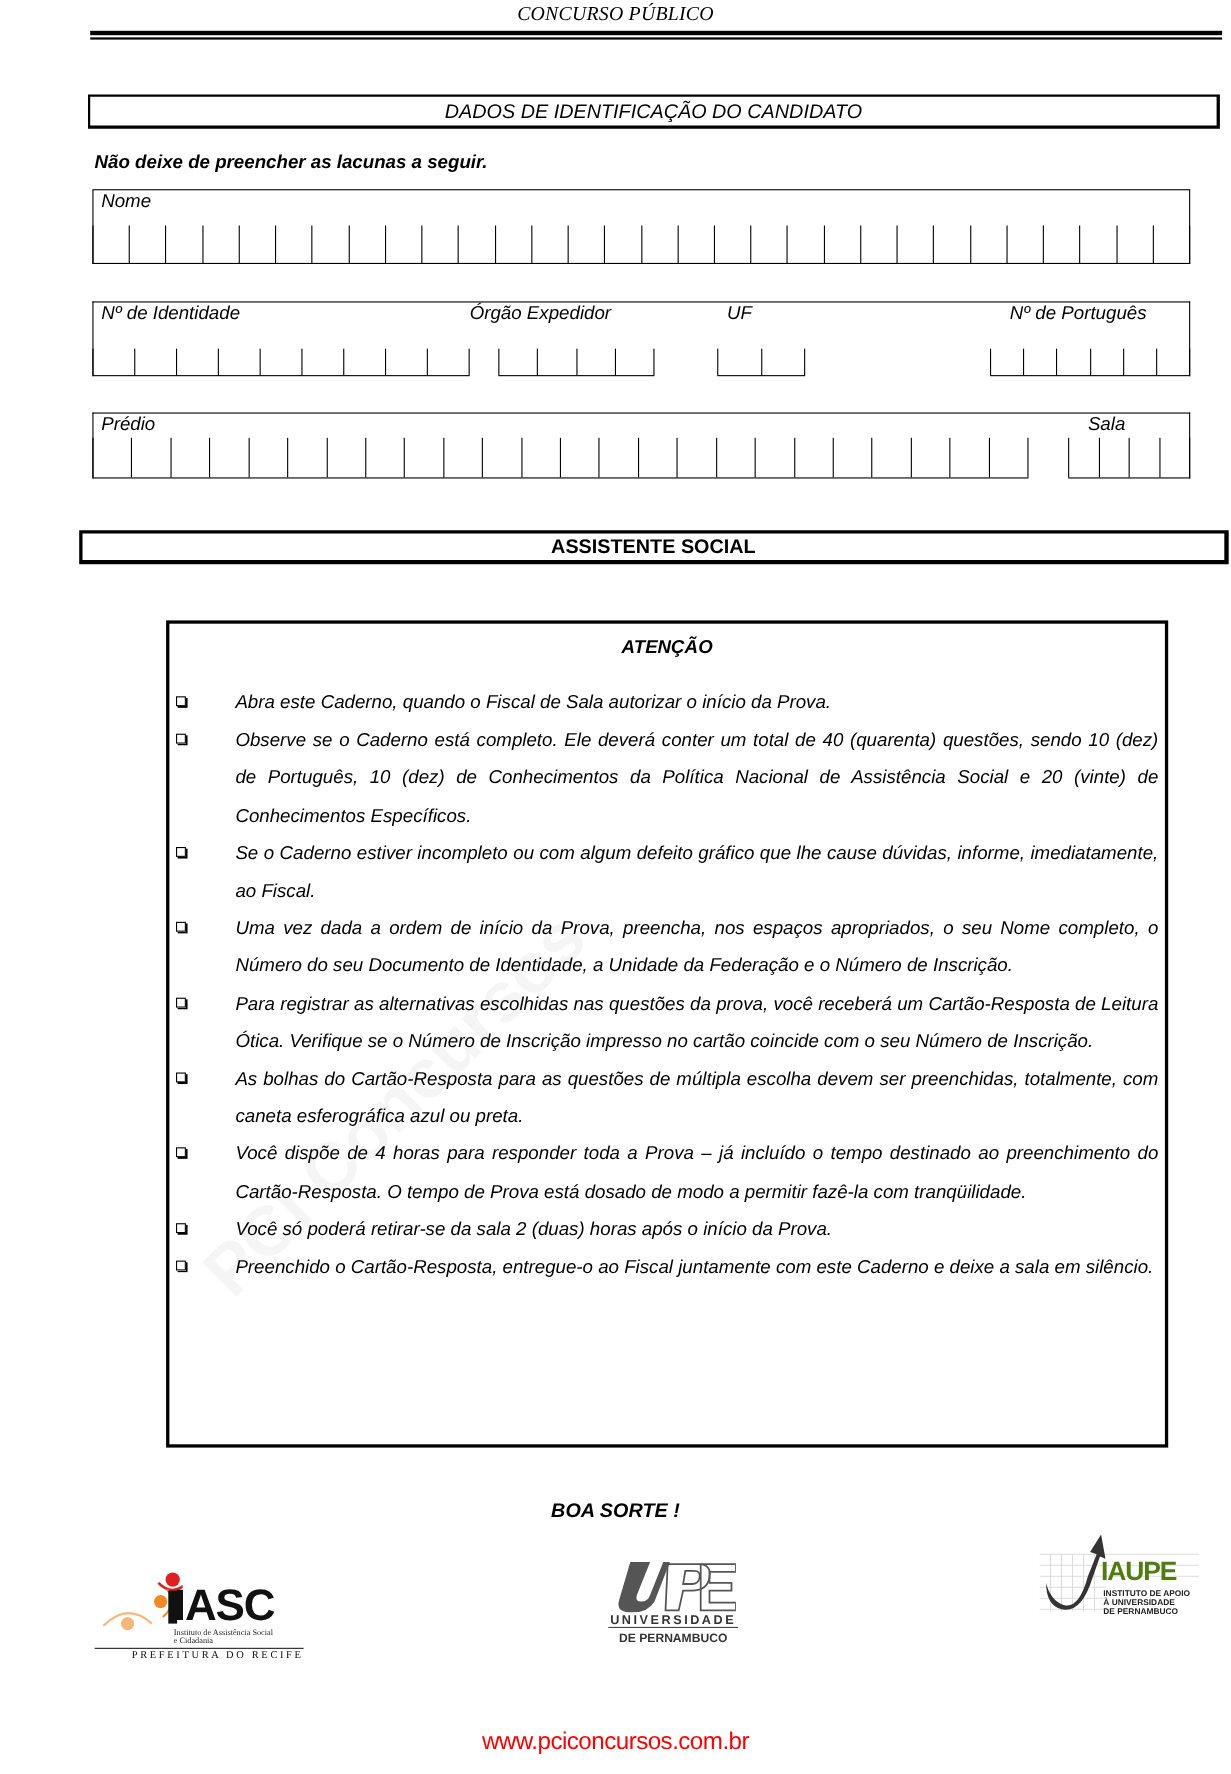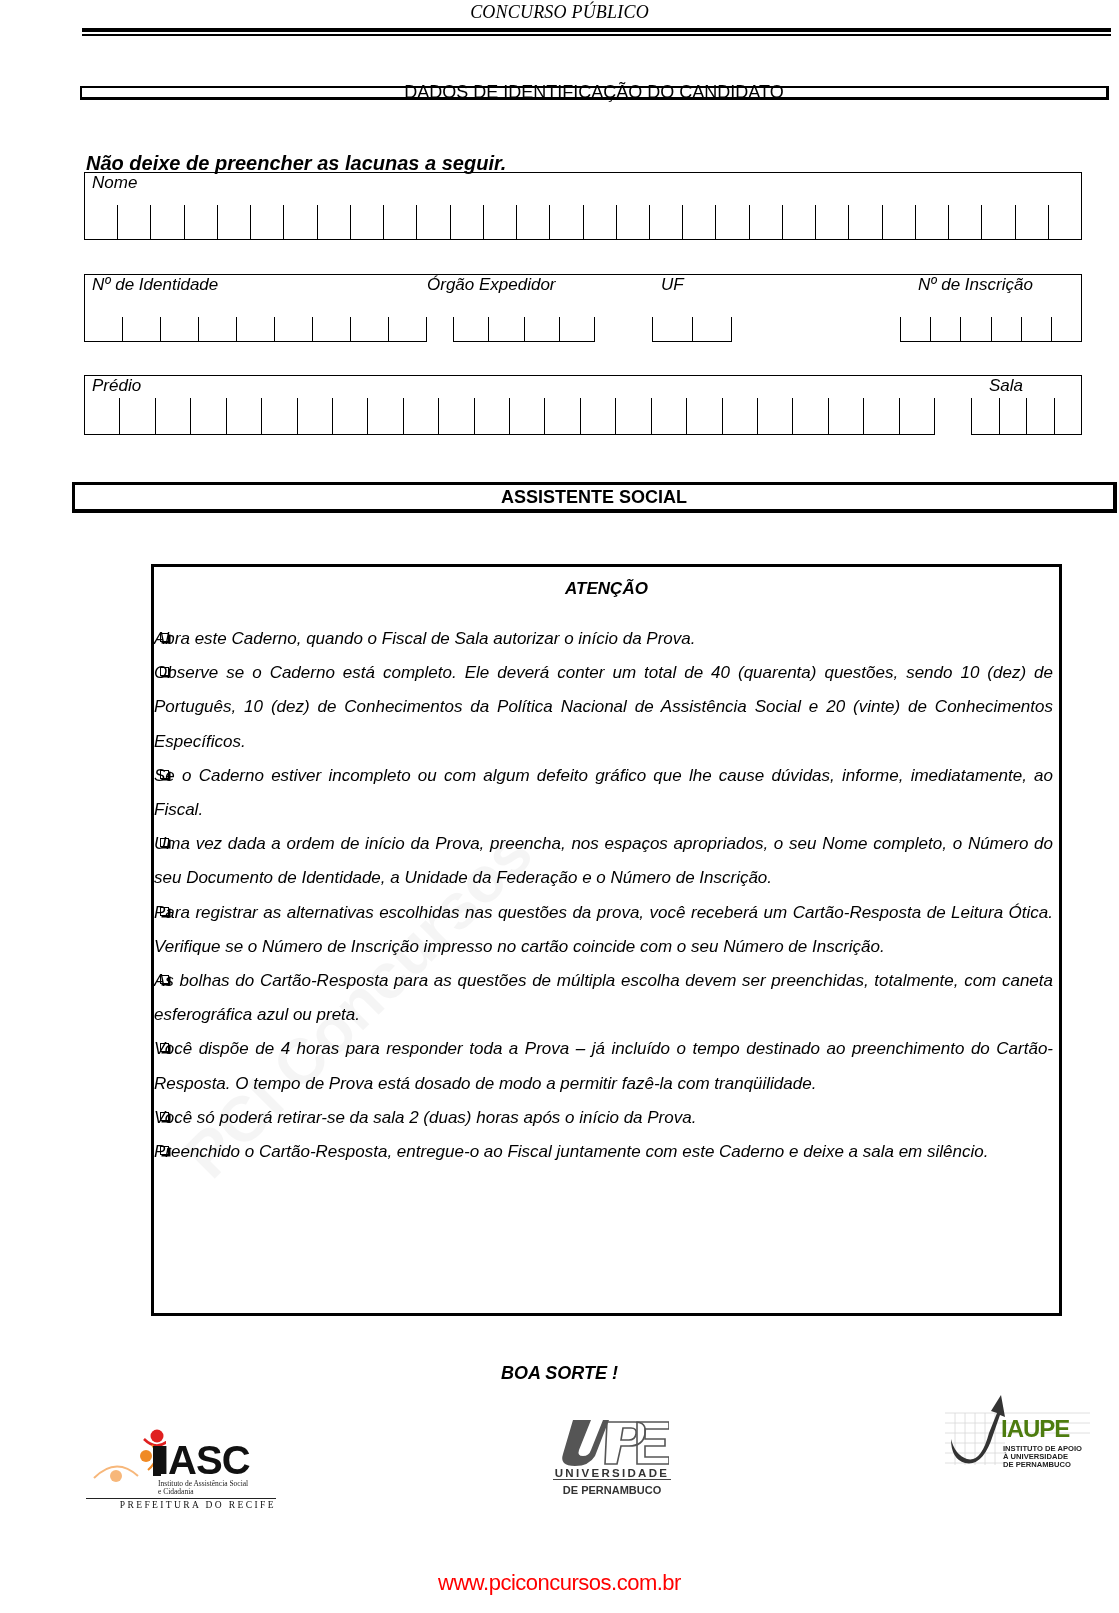--- a/index.html
+++ b/index.html
@@ -10,42 +10,42 @@
     position: absolute; left: 0; width: 1119px; top: 2px; text-align: center;
     font-family: "Liberation Serif", serif; font-style: italic; font-size: 18px; letter-spacing: 0.2px;
   }
   .header-rule-thick { position: absolute; left: 82px; top: 28px; width: 1029px; height: 4px; background: #000; }
   .header-rule-thin { position: absolute; left: 82px; top: 34px; width: 1029px; height: 1.5px; background: #000; }
 
   .section-box {
     position: absolute; border: 2px solid #000; border-width: 2px 3px 3px 2px;
     display: flex; align-items: center; justify-content: center;
   }
-  .section-box.dados { left: 80px; top: 86px; width: 1029px; height: 14px; font-size: 18px; }
+  .section-box.dados { left: 80px; top: 86px; width: 1029px; height: 31px; font-style: italic; font-size: 18px; }
   .section-box.cargo { left: 72px; top: 482px; width: 1045px; height: 31px; font-weight: bold; font-size: 18px; border-width: 3px 4px 4px 3px; }
 
-  .instruction { position: absolute; left: 86px; top: 152px; font-style: italic; font-weight: bold; font-size: 20px; }
+  .instruction { position: absolute; left: 86px; top: 138px; font-style: italic; font-weight: bold; font-size: 17px; }
 
   .field-frame { position: absolute; border: 1.5px solid #000; }
   .field-label { position: absolute; font-style: italic; font-size: 17px; }
 
   .cells { position: absolute; display: flex; border-bottom: 1.5px solid #000; }
   .cell { height: 100%; border-left: 1.5px solid #000; flex: 1 1 0; }
   .cell:last-child { border-right: 1.5px solid #000; }
 
   .attention-box {
     position: absolute; left: 151px; top: 564px; width: 911px; height: 752px;
     border: 3px solid #000;
   }
   .attention-title {
     position: absolute; left: 0; width: 100%; top: 12px; text-align: center;
     font-weight: bold; font-style: italic; font-size: 17px;
   }
   .attention-list { position: absolute; left: 0; top: 55px; width: 100%; list-style: none; }
-  .attention-item { position: relative; padding-right: 6px; }
+  .attention-item { position: relative; padding-left: 60px; padding-right: 6px; }
   .attention-item .bullet {
     position: absolute; left: 6px; top: 11px; width: 9px; height: 9px; border: 1.5px solid #000;
     box-shadow: 1.5px 1.5px 0 #000;
   }
   .attention-item .text {
     font-style: italic; font-size: 17px; line-height: 34.2px; text-align: justify; display: block;
   }
 
   .good-luck { position: absolute; left: 0; width: 1119px; top: 1363px; text-align: center; font-weight: bold; font-style: italic; font-size: 18px; }
 
@@ -116,21 +116,21 @@
     <div class="cell"></div>
     <div class="cell"></div>
     <div class="cell"></div>
     <div class="cell"></div>
   </div>
 
 <div class="field-frame" style="left:84px; top:274px; width:998px; height:68px; border-bottom:none;"></div>
 <div class="field-label" style="left:92px; top:275px;">Nº de Identidade</div>
 <div class="field-label" style="left:427px; top:275px;">Órgão Expedidor</div>
 <div class="field-label" style="left:661px; top:275px;">UF</div>
-<div class="field-label" style="left:918px; top:275px;">Nº de Inscrição</div>
+<div class="field-label" style="left:918px; top:275px;">Nº de Português</div>
 
 <div class="cells" style="left:84px; top:317px; width:343px; height:25px;">
     <div class="cell"></div>
     <div class="cell"></div>
     <div class="cell"></div>
     <div class="cell"></div>
     <div class="cell"></div>
     <div class="cell"></div>
     <div class="cell"></div>
     <div class="cell"></div>

